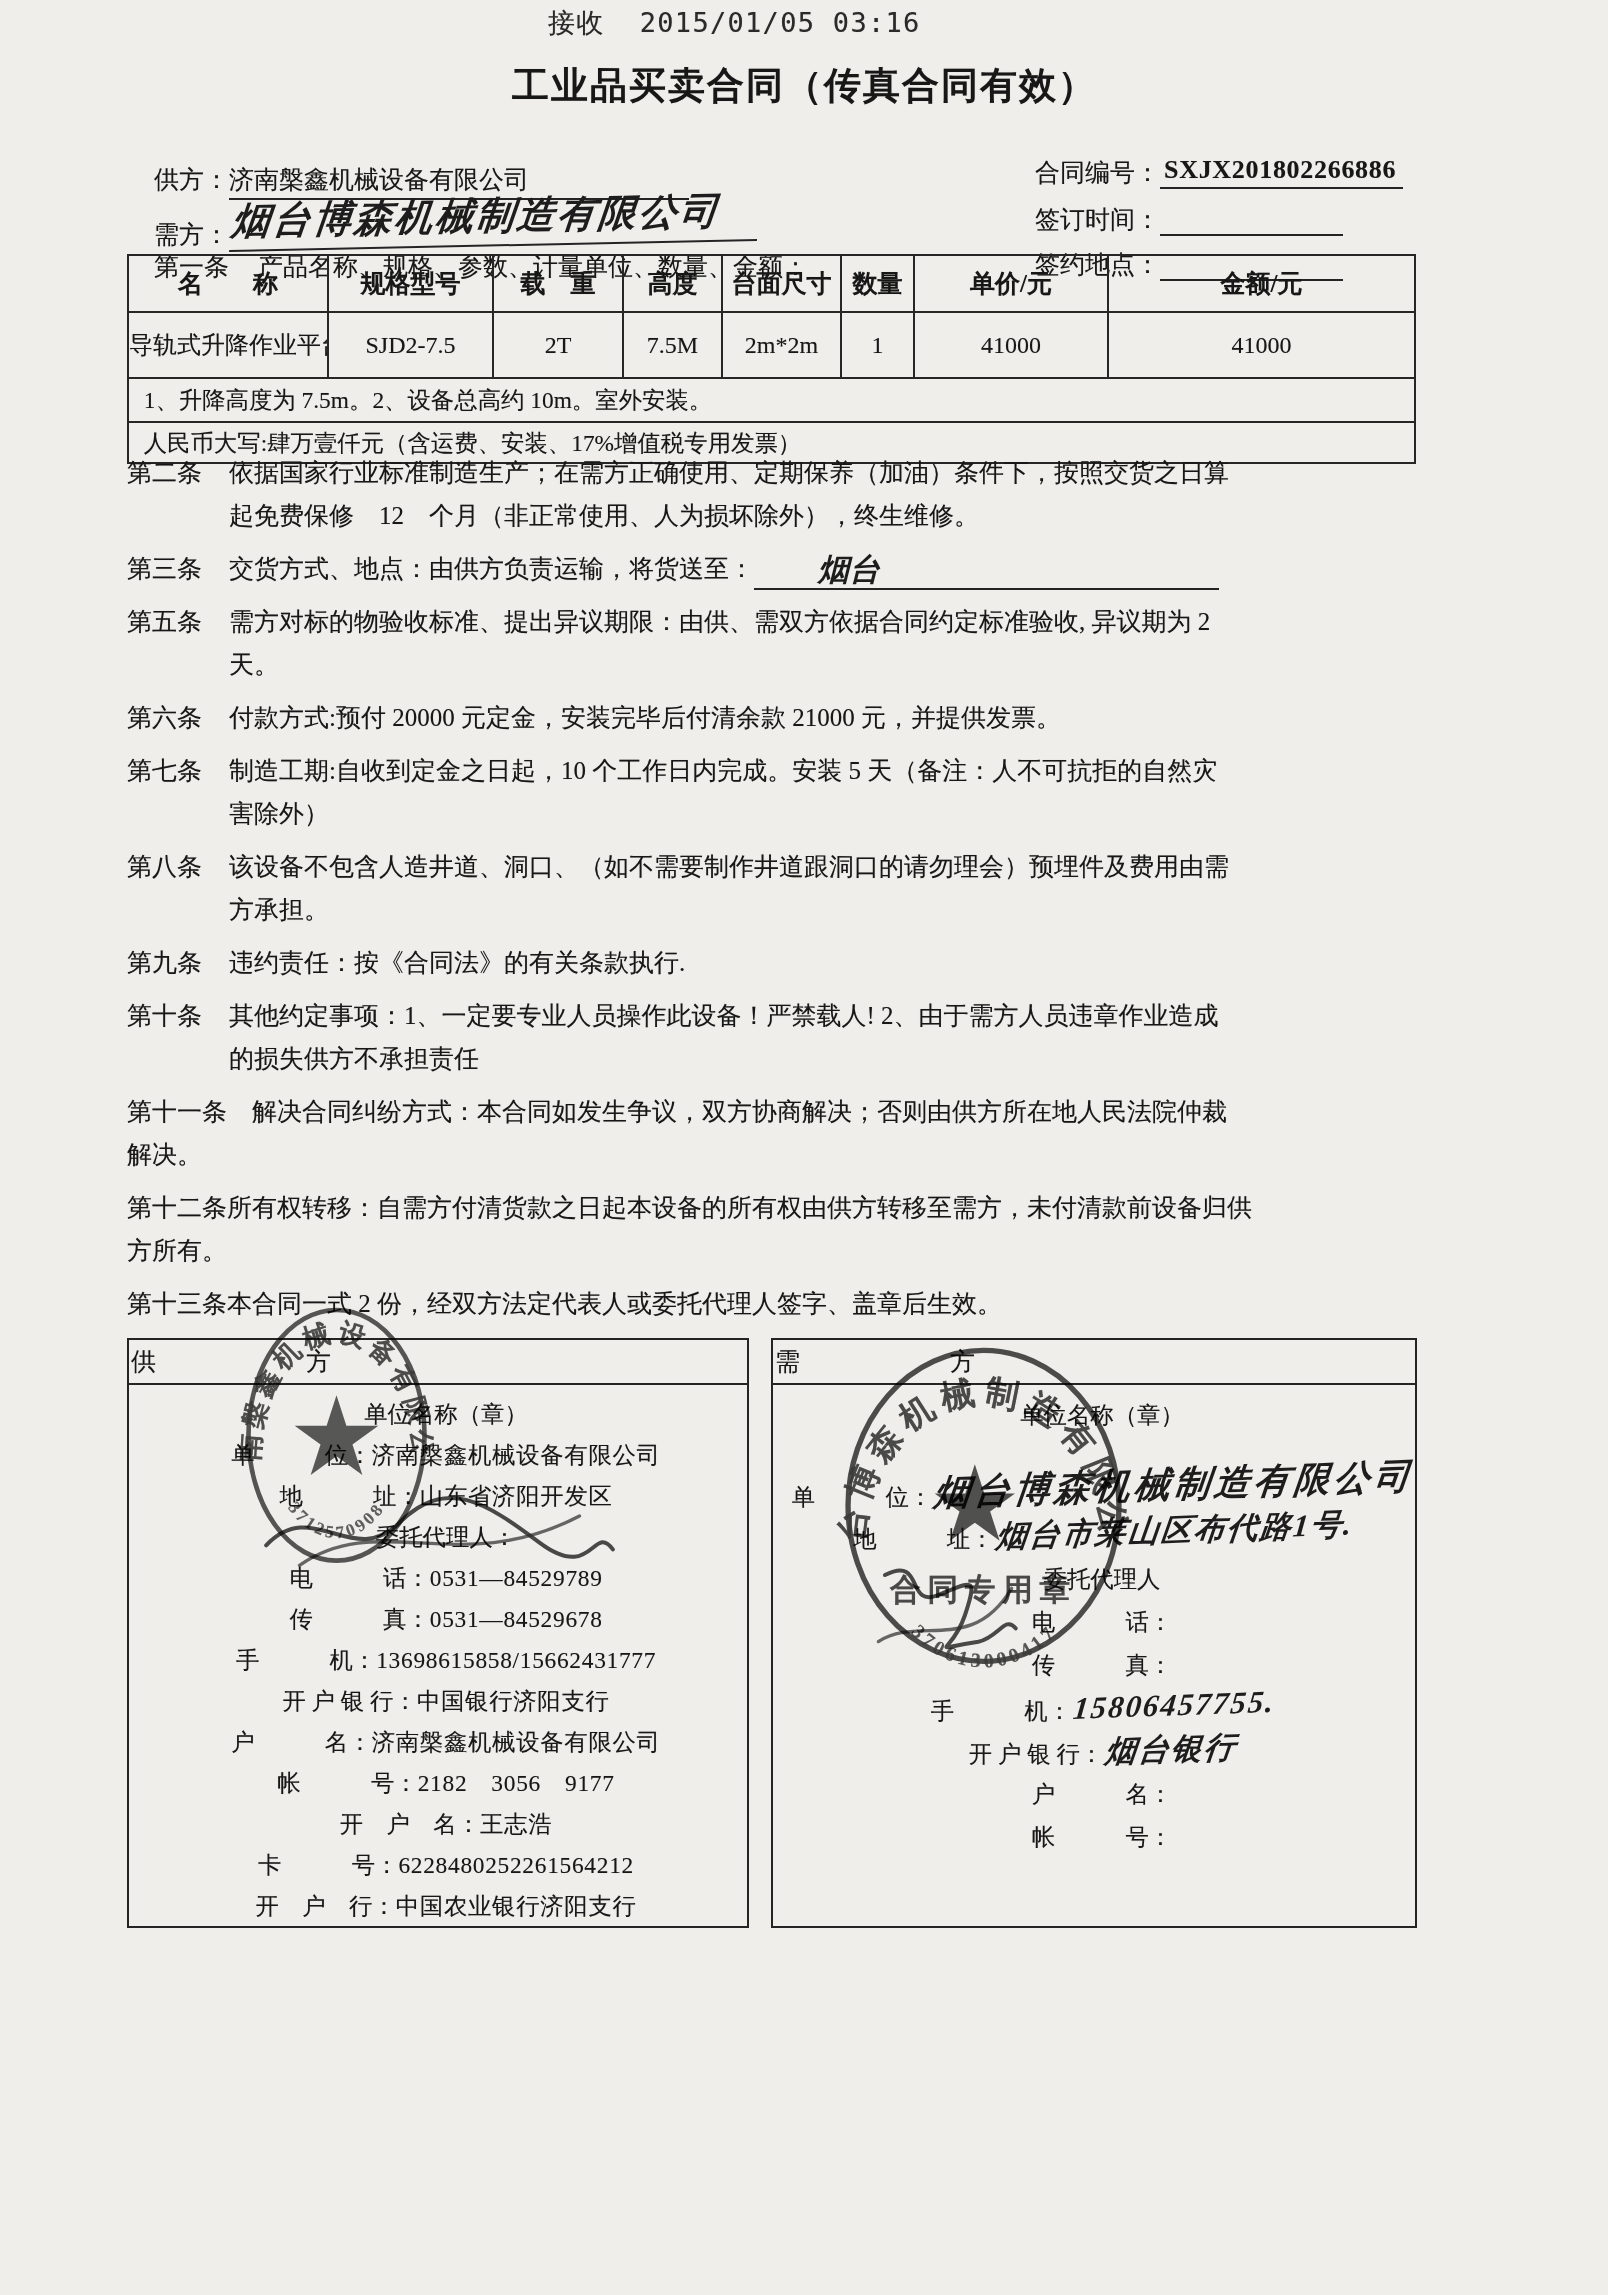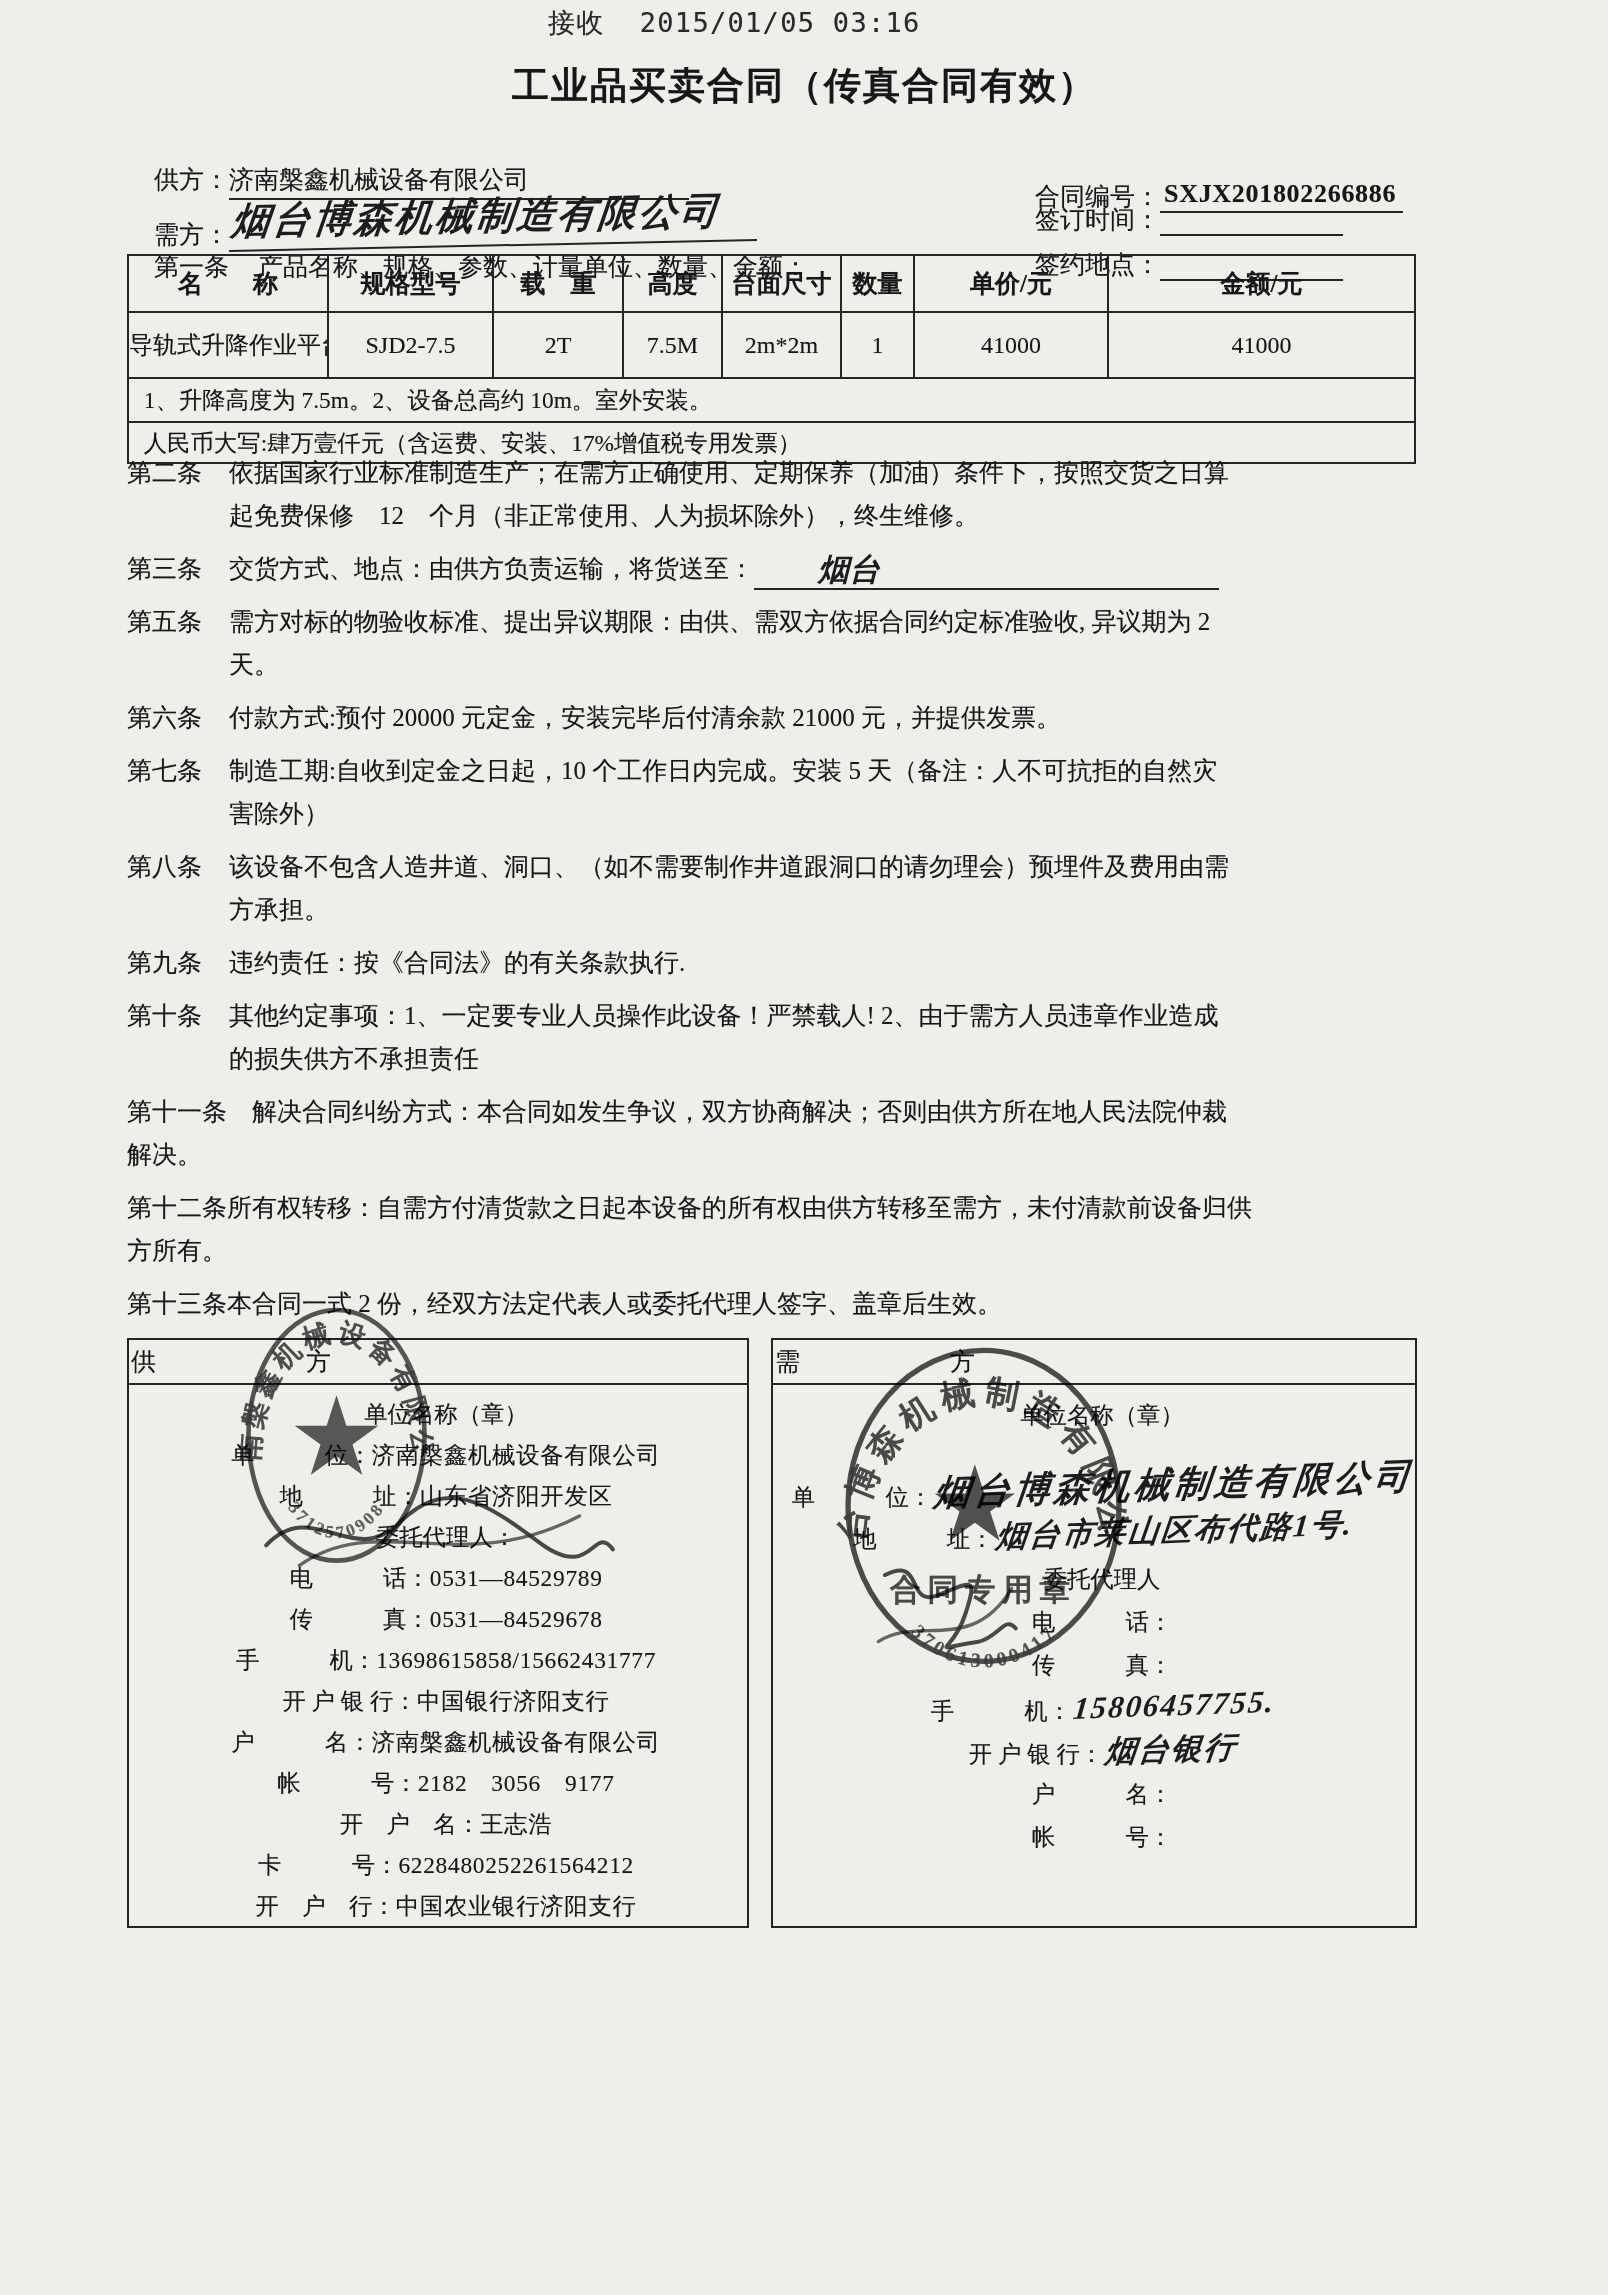--- a/index.html
+++ b/index.html
@@ -19,21 +19,21 @@
   .supplier-line .u{min-width:460px; padding-bottom:1.3px;}
   .buyer-line{left:129px; top:158px; height:69px;}
   .buyer-line .u{min-width:528px; vertical-align:bottom;}
   .hand{
     font-family:"Liberation Serif",serif; font-style:italic; font-weight:bold;
     color:#1d1d1d; text-shadow:none;
   }
   .hand.big{font-size:38px; transform:rotate(-1.2deg) skewX(-7deg); transform-origin:left bottom; letter-spacing:2.7px; line-height:57px;}
   .meta-row{left:1010px; white-space:pre; font-size:25px;}
   .meta-row .u{height:31px; vertical-align:bottom; padding:0 4px 1.3px 4px;}
-  .meta-no .u{min-width:235px; font-size:26px; letter-spacing:0.7px; font-weight:bold;margin-top:24px;}
+  .meta-no .u{min-width:235px; font-size:26px; letter-spacing:0.7px; font-weight:bold;}
   .meta-blank .u{min-width:175px;}
   .clause-one{left:129px; top:222px; font-size:25px; white-space:pre;}
   .clause-one .num{margin-right:29px;}
 
   table.product-table{
     left:127px; top:248px; width:1287px; position:absolute;
     border-collapse:collapse; table-layout:fixed; font-size:24px;margin-top:6px;
   }
   table.product-table th, table.product-table td{
     border:2.7px solid #262626; text-align:center; padding:0; white-space:pre; overflow:hidden;

